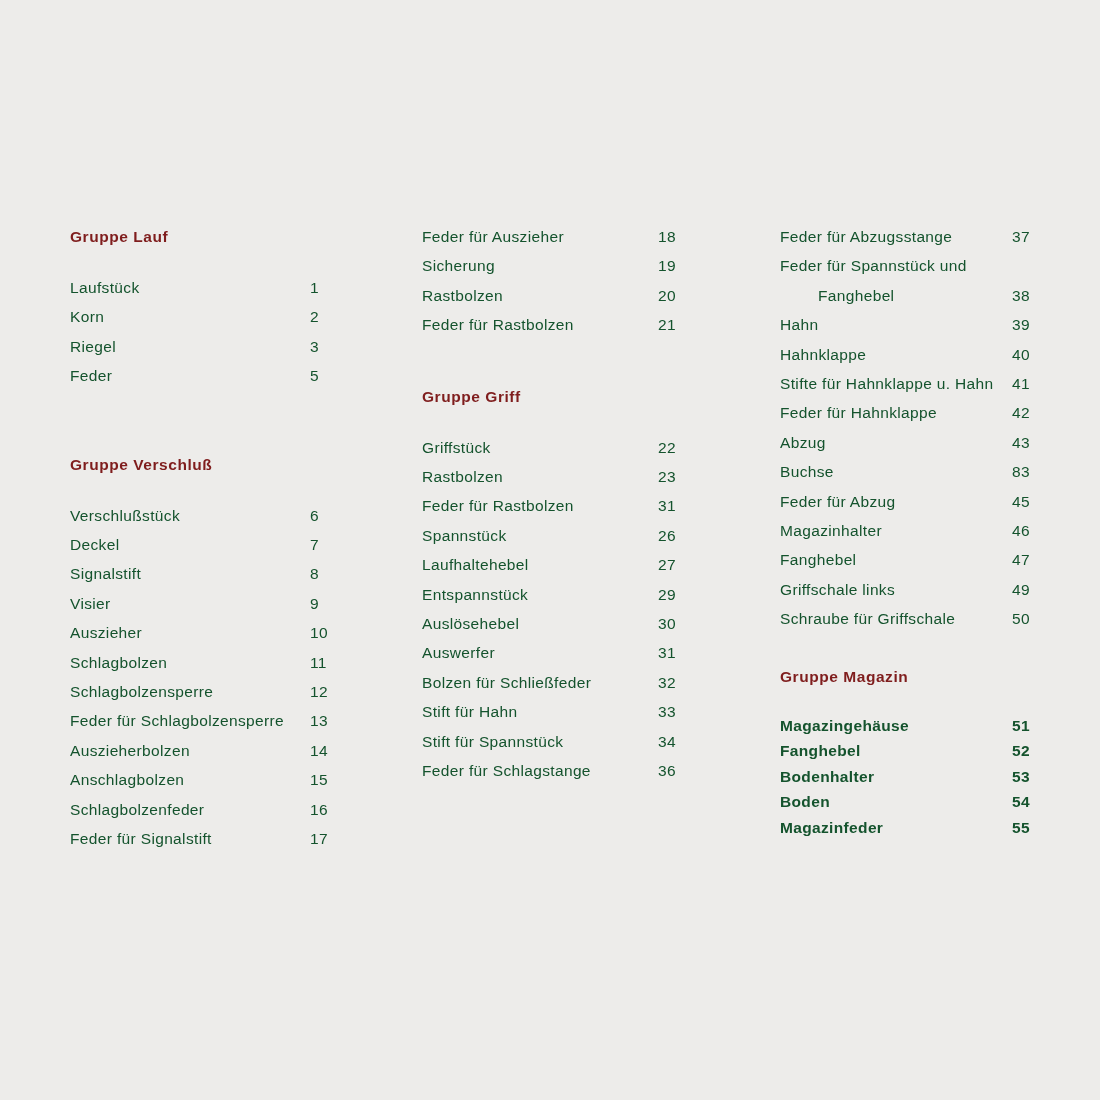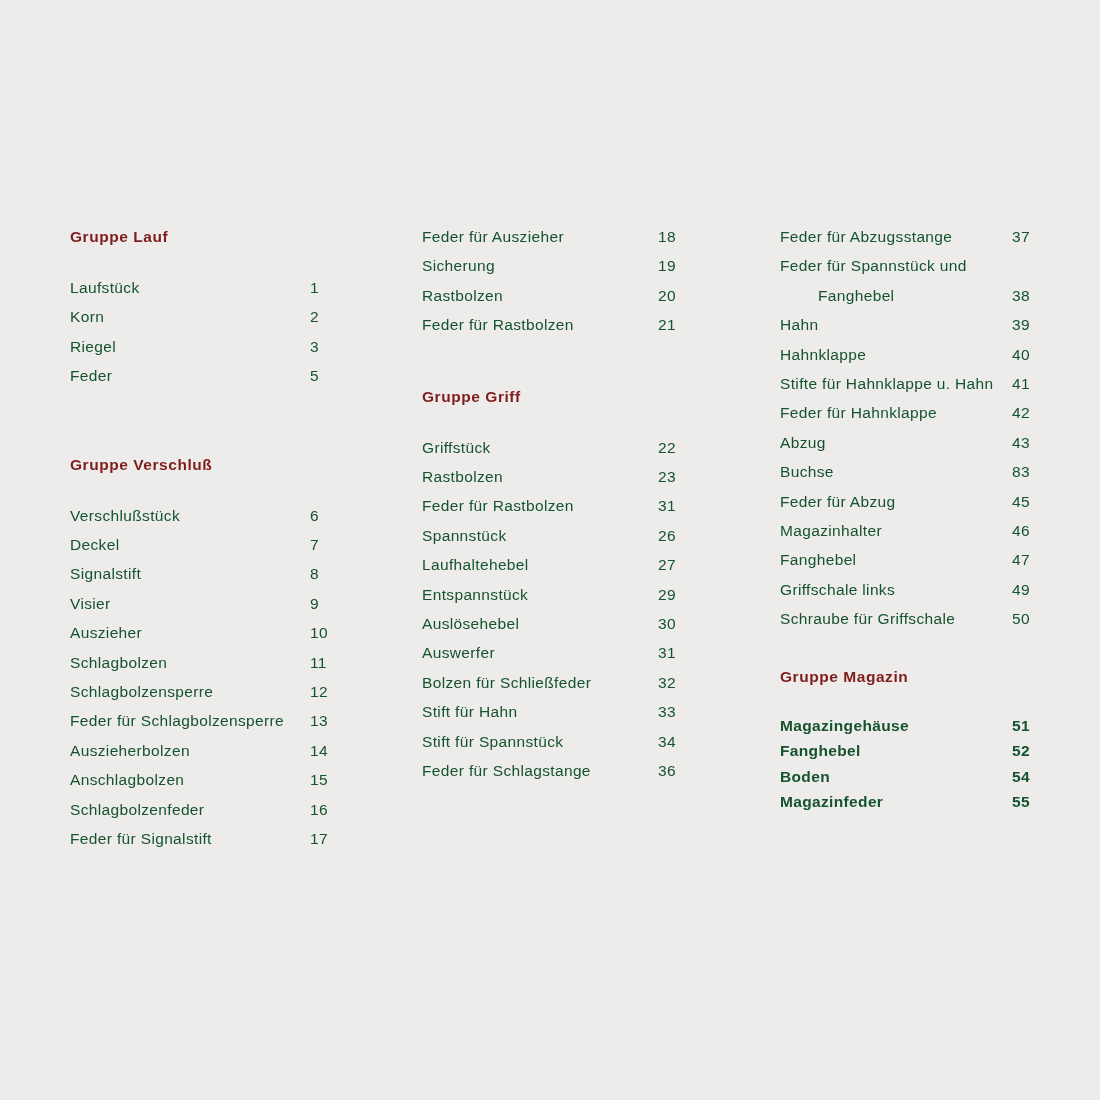--- a/index.html
+++ b/index.html
@@ -314,20 +314,24 @@
         <div class="entries tight">
           <div class="entry">
             <span class="label">Magazingehäuse</span>
             <span class="num">51</span>
           </div>
           <div class="entry">
             <span class="label">Fanghebel</span>
             <span class="num">52</span>
           </div>
           <div class="entry">
+            <span class="label">Bodenhalter</span>
+            <span class="num">53</span>
+          </div>
+          <div class="entry">
             <span class="label">Boden</span>
             <span class="num">54</span>
           </div>
           <div class="entry">
             <span class="label">Magazinfeder</span>
             <span class="num">55</span>
           </div>
         </div>
       </div>
     </div>

